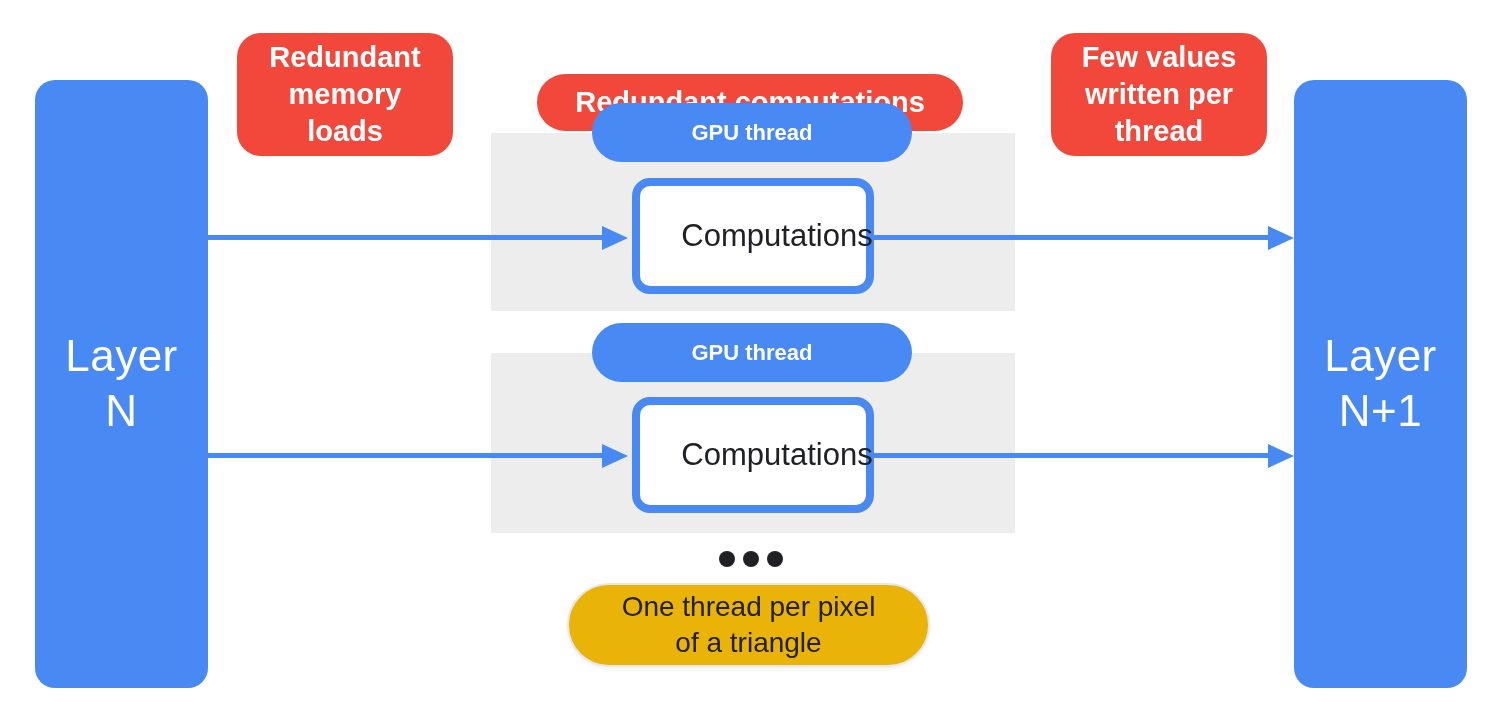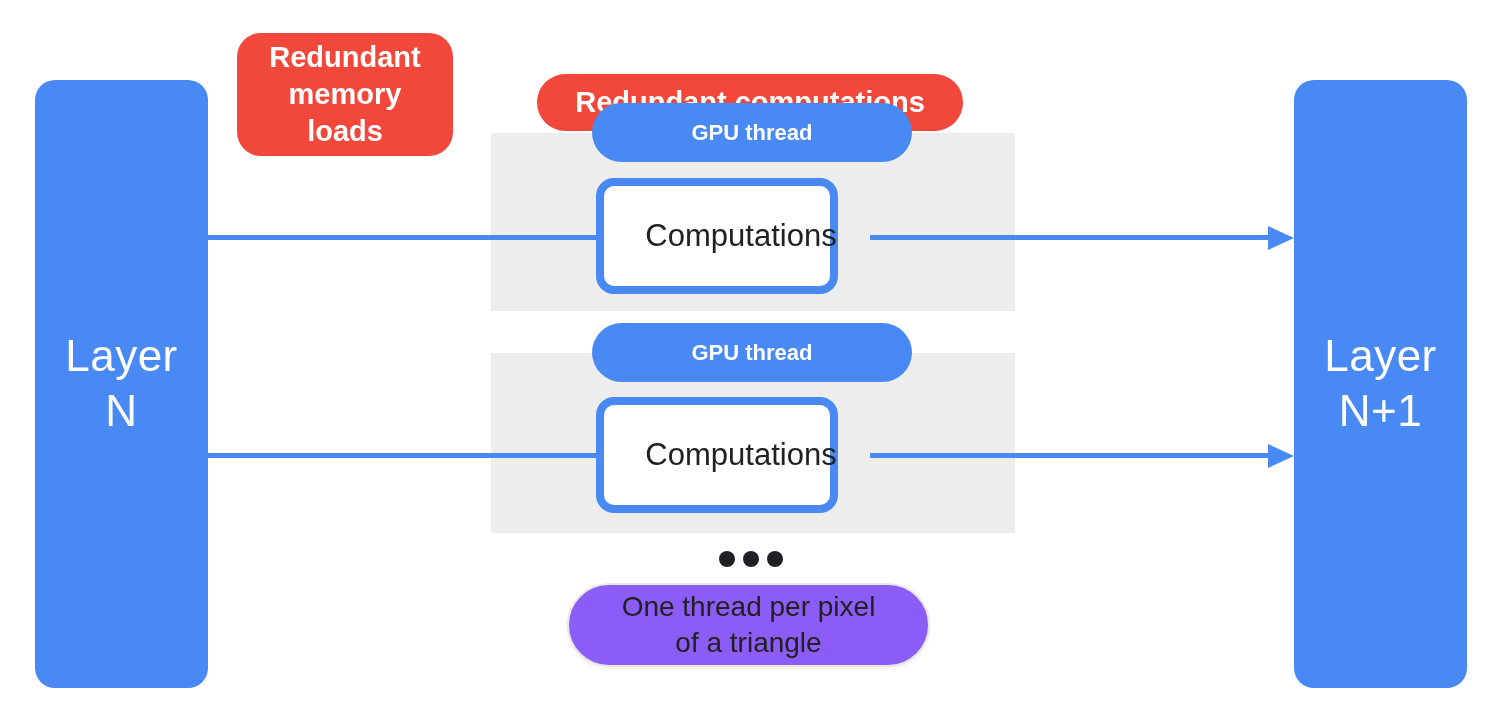--- a/index.html
+++ b/index.html
@@ -92,21 +92,21 @@
     justify-content: center;
     color: #ffffff;
     font-weight: bold;
     font-size: 22px;
   }
   .gpu-pill-1 { top: 103px; }
   .gpu-pill-2 { top: 323px; }
 
   .comp-box {
     position: absolute;
-    left: 596px;
+    left: 632px;
     width: 242px;
     height: 116px;
     background: #ffffff;
     border: 8px solid #4889F4;
     border-radius: 18px;
     display: flex;
     align-items: center;
     justify-content: center;
     color: #202124;
     font-size: 31px;
@@ -148,21 +148,21 @@
   .dot-1 { left: 719px; }
   .dot-2 { left: 743px; }
   .dot-3 { left: 767px; }
 
   .note-pill {
     position: absolute;
     left: 567px;
     top: 583px;
     width: 363px;
     height: 84px;
-    background: #8b5cf6;
+    background: #eab308;
     border: 2px solid #E7E7E7;
     border-radius: 42px;
     box-shadow: 0 2px 4px rgba(0,0,0,0.06);
     display: flex;
     align-items: center;
     justify-content: center;
     color: #212121;
     font-size: 28px;
     line-height: 1.3;
     text-align: center;
@@ -179,20 +179,23 @@
 
   <div class="layer-box layer-right">Layer
 N+1</div>
 
   <div class="red-callout callout-memory">Redundant
 memory
 loads</div>
 
   <div class="red-pill">Redundant computations</div>
 
+  <div class="red-callout callout-values">Few values
+written per
+thread</div>
 
   <div class="gray-box gray-box-1"></div>
   <div class="gpu-pill gpu-pill-1">GPU thread</div>
 
   <div class="gray-box gray-box-2"></div>
   <div class="gpu-pill gpu-pill-2">GPU thread</div>
 
   <div class="arrow-line a1-left"></div>
   <div class="arrow-head a1-head1"></div>
   <div class="arrow-line a1-right"></div>

